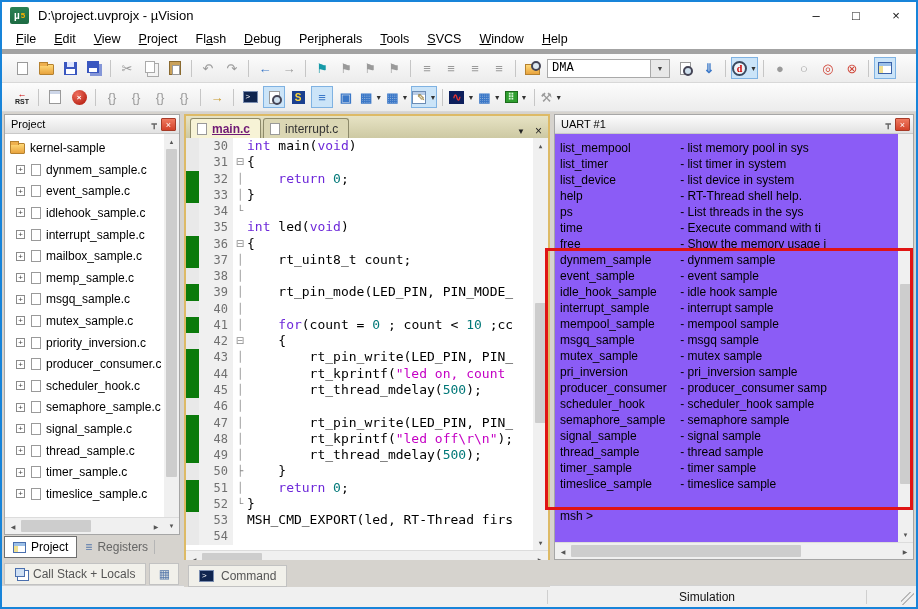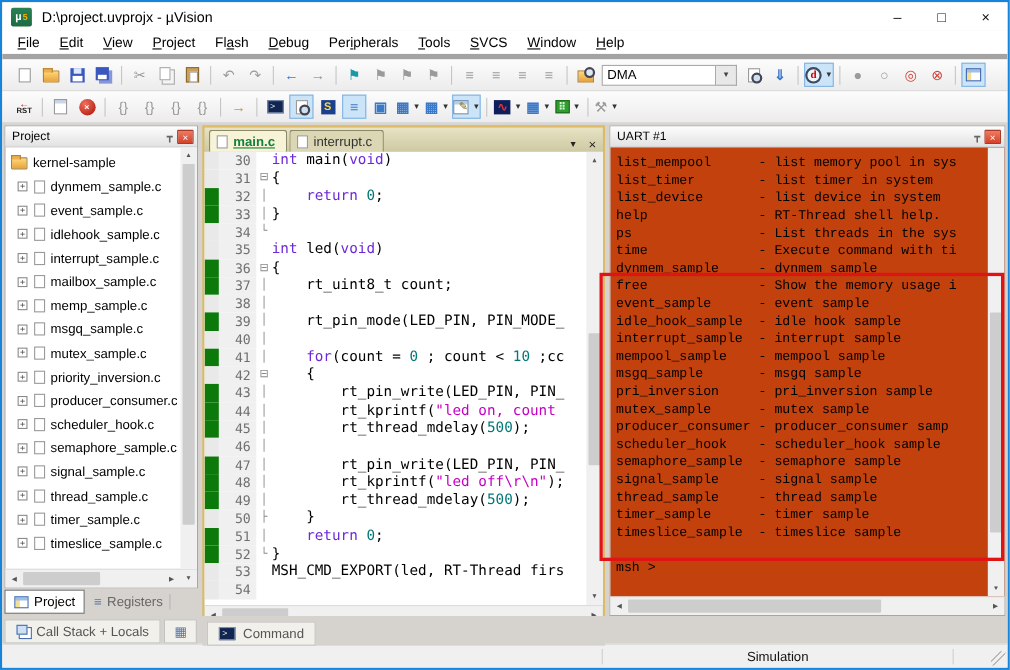--- a/index.html
+++ b/index.html
@@ -17,21 +17,21 @@
 .menu-item{padding:4px 9px}
 
 .toolbar{height:29px;display:flex;align-items:center;background:linear-gradient(#fcfcfc,#ececec);border-bottom:1px solid #d8d8d8;padding-left:8px}
 .tbtn{min-width:22px;height:22px;display:inline-flex;align-items:center;justify-content:center;margin:0 1px;position:relative;border:1px solid transparent}
 .tbtn.hl{background:#cbe4f8;border:1px solid #7fb2e2}
 .sep{width:1px;height:17px;background:#c6c6c6;margin:0 4px;display:inline-block}
 .g{font-size:13px;color:#555;line-height:1}
 .dim{color:#9a9a9a}.blue{color:#3b78c8;font-weight:bold}.teal{color:#169aa8}.red{color:#cf4437}.gold{color:#c8992a;font-weight:bold}
 .caret{font-size:7px;color:#333;margin-left:3px}
 .combo{display:inline-flex;align-items:center;margin:0 3px}
-.combo input{width:104px;height:19px;border:1px solid #a9a9a9;font-size:12px;padding:0 4px;font-family:Liberation Sans, sans-serif}
+.combo input{width:104px;height:19px;border:1px solid #a9a9a9;font-size:12px;padding:0 4px;font-family:Liberation Mono, monospace}
 .combo .combo-arrow{width:19px;height:19px;background:#e8e8e8;border:1px solid #a9a9a9;border-left:none;font-size:7px;display:flex;align-items:center;justify-content:center;color:#444}
 
 .i-page{width:11px;height:13px;background:#fff;border:1px solid #9a9a9a}
 .i-folder{width:15px;height:11px;background:linear-gradient(#ffd978,#e8a33d);border:1px solid #b5812f;border-radius:1px;position:relative;margin-top:2px}
 .i-folder:before{content:"";position:absolute;top:-3px;left:-1px;width:7px;height:3px;background:#eeb04e;border:1px solid #b5812f;border-bottom:none}
 .i-floppy{width:13px;height:13px;background:#3a57c0;position:relative}
 .i-floppy:before{content:"";position:absolute;left:3px;top:0;width:7px;height:5px;background:#dfe6ff}
 .i-floppy:after{content:"";position:absolute;left:2px;bottom:1px;width:9px;height:5px;background:#fff}
 .i-floppy2{width:12px;height:12px;background:#3a57c0;position:relative;box-shadow:3px 3px 0 #8496d8;margin:-2px 3px 0 0}
 .i-floppy2:after{content:"";position:absolute;left:2px;bottom:1px;width:8px;height:4px;background:#fff}
@@ -88,37 +88,37 @@
 .reg-ico{color:#5577aa;font-size:12px;margin-right:5px}
 .call-row{height:26px;display:flex;align-items:flex-end;padding-top:2px;background:#d6d3ce}
 .ctab{display:flex;align-items:center;height:22px;padding:0 10px;background:#f1f0ea;border:1px solid #c2c2c2;color:#555;font-size:12px}
 .stack-ico{width:10px;height:9px;border:1px solid #4a6fae;background:#cfe0f4;box-shadow:3px 3px 0 #fff,3px 3px 0 1px #4a6fae;margin:-3px 8px 0 0}
 .memtab{width:30px;justify-content:center;margin-left:3px}
 .grid-ico{color:#5577aa;font-size:12px}
 
 .editor{border:2px solid #ddba66;background:#cdc9a3;height:446px;display:flex;flex-direction:column}
 .tabstrip{height:22px;display:flex;align-items:flex-end;padding-left:4px;background:linear-gradient(#e7e3c4,#cdc9a3);flex:none}
 .etab{display:flex;align-items:center;height:20px;padding:0 10px 0 6px;border:1px solid #8d8a6a;border-bottom:none;border-radius:3px 3px 0 0;background:#dbd7b4;margin-right:2px;font-size:12px;color:#333}
-.etab.active{background:#f7f3d6;font-weight:bold;color:#15803d}
+.etab.active{background:#f7f3d6;font-weight:bold;color:#701a75}
 .etab.active .elabel{text-decoration:underline}
 .etab .i-page{width:10px;height:12px;margin-right:5px}
 .strip-btns{margin-left:auto;display:flex;align-items:center;padding:0 6px;gap:10px;color:#222}
 .strip-btn{font-size:9px}
 .ebody{height:412px;background:#fff;position:relative;overflow:hidden;flex:none;font-family:"DejaVu Sans Mono",monospace;font-size:13px}
 .code-row{display:flex;height:16.28px;line-height:16.28px;white-space:pre}
 .chbar{width:13px;background:#e9e9e9;flex:none}
 .chbar.on{background:#0b7a0b}
 .lnum{width:34px;background:#f0f0f0;color:#707070;text-align:right;padding-right:5px;font-size:12px;flex:none}
 .fold{width:14px;text-align:center;color:#8a8a8a;font-size:10px;flex:none;font-family:"DejaVu Sans",sans-serif}
 .ctext{flex:1;overflow:hidden}
 .seg-k{color:#6d28d9}.seg-t{color:#000}.seg-n{color:#007878}.seg-s{color:#c400c4}
 .evscroll{position:absolute;top:0;right:0;bottom:0;width:15px;background:#f0f0f0;display:flex;flex-direction:column;align-items:center}
 
 .uart{height:446px;display:flex;flex-direction:column}
-.ubody{flex:1;position:relative;overflow:hidden;padding:6px 18px 0 5px;font-family:Liberation Mono, monospace;font-size:12px;background:#c2410c}
+.ubody{flex:1;position:relative;overflow:hidden;padding:6px 18px 0 5px;font-family:Liberation Sans, sans-serif;font-size:12px;background:#8b5cf6}
 .uline{height:16px;line-height:16px;white-space:pre;overflow:hidden}
 .uname{display:inline-block;min-width:18ch}
 .uprompt{height:16px;line-height:16px;white-space:pre}
 .redbox{position:absolute;left:-9px;top:134px;width:368px;height:262px;border:3px solid #e01414;z-index:30;pointer-events:none}
 
 .cmd-row{height:27px;display:flex;align-items:flex-start;padding-top:5px;background:#d6d3ce}
 
 .statusbar{height:22px;background:#f0f0f0;border-top:1px solid #d2d2d2;display:flex;align-items:center;font-size:12px}
 .sb-spacer{flex:1}
 .sb-sep{width:1px;height:14px;background:#cfcfcf}
@@ -539,29 +539,29 @@
           <span class="cap-close">×</span>
         </div>
         <div class="ubody">
           <div id="uart-lines">
               <div class="uline"><span class="uname">list_mempool</span><span class="udesc">- list memory pool in sys</span></div>
               <div class="uline"><span class="uname">list_timer</span><span class="udesc">- list timer in system</span></div>
               <div class="uline"><span class="uname">list_device</span><span class="udesc">- list device in system</span></div>
               <div class="uline"><span class="uname">help</span><span class="udesc">- RT-Thread shell help.</span></div>
               <div class="uline"><span class="uname">ps</span><span class="udesc">- List threads in the sys</span></div>
               <div class="uline"><span class="uname">time</span><span class="udesc">- Execute command with ti</span></div>
+              <div class="uline"><span class="uname">free</span><span class="udesc">- Show the memory usage i</span></div>
               <div class="uline"><span class="uname">dynmem_sample</span><span class="udesc">- dynmem sample</span></div>
-              <div class="uline"><span class="uname">free</span><span class="udesc">- Show the memory usage i</span></div>
               <div class="uline"><span class="uname">event_sample</span><span class="udesc">- event sample</span></div>
               <div class="uline"><span class="uname">idle_hook_sample</span><span class="udesc">- idle hook sample</span></div>
               <div class="uline"><span class="uname">interrupt_sample</span><span class="udesc">- interrupt sample</span></div>
               <div class="uline"><span class="uname">mempool_sample</span><span class="udesc">- mempool sample</span></div>
               <div class="uline"><span class="uname">msgq_sample</span><span class="udesc">- msgq sample</span></div>
+              <div class="uline"><span class="uname">mutex_sample</span><span class="udesc">- mutex sample</span></div>
               <div class="uline"><span class="uname">pri_inversion</span><span class="udesc">- pri_inversion sample</span></div>
-              <div class="uline"><span class="uname">mutex_sample</span><span class="udesc">- mutex sample</span></div>
               <div class="uline"><span class="uname">producer_consumer</span><span class="udesc">- producer_consumer samp</span></div>
               <div class="uline"><span class="uname">scheduler_hook</span><span class="udesc">- scheduler_hook sample</span></div>
               <div class="uline"><span class="uname">semaphore_sample</span><span class="udesc">- semaphore sample</span></div>
               <div class="uline"><span class="uname">signal_sample</span><span class="udesc">- signal sample</span></div>
               <div class="uline"><span class="uname">thread_sample</span><span class="udesc">- thread sample</span></div>
               <div class="uline"><span class="uname">timer_sample</span><span class="udesc">- timer sample</span></div>
               <div class="uline"><span class="uname">timeslice_sample</span><span class="udesc">- timeslice sample</span></div>
             </div>
           <div class="uline"></div>
           <div class="uprompt">msh &gt;</div>

